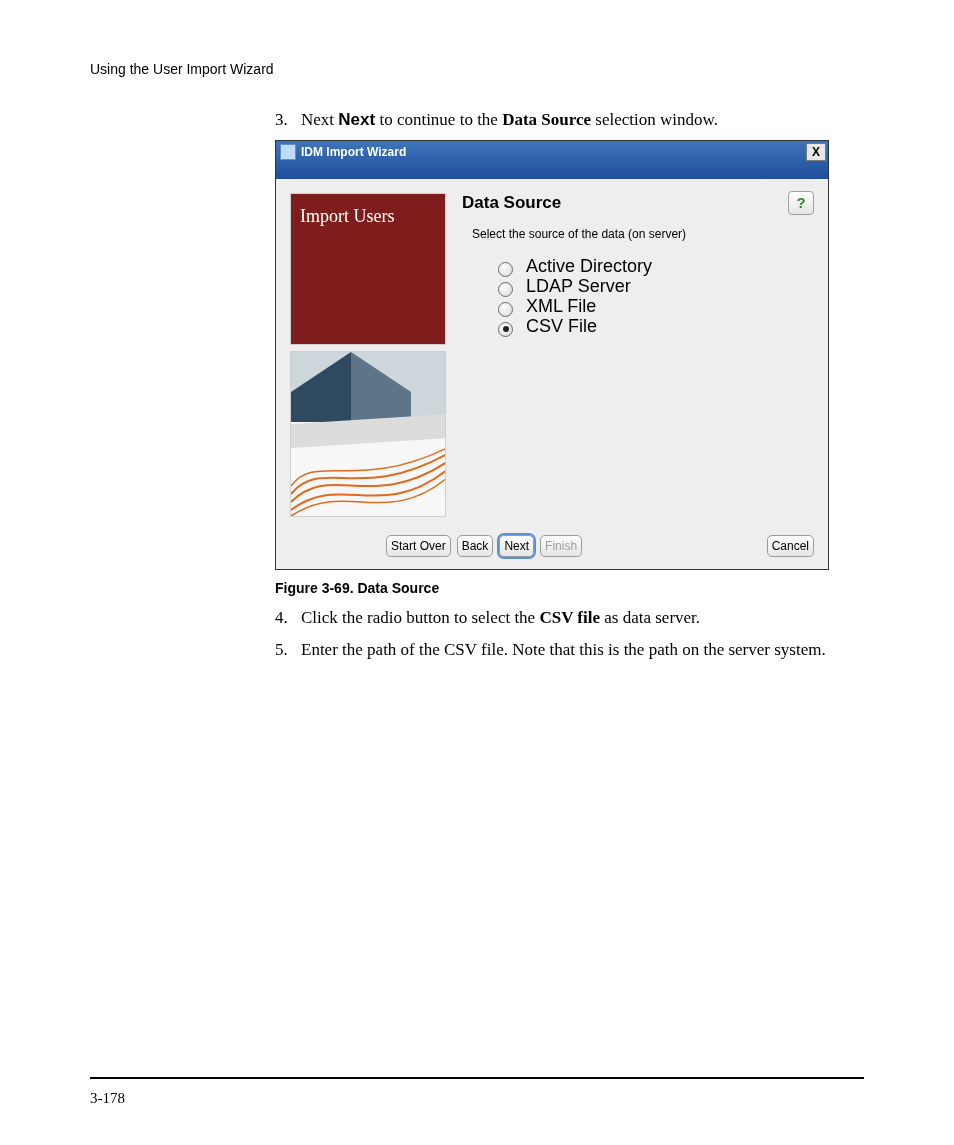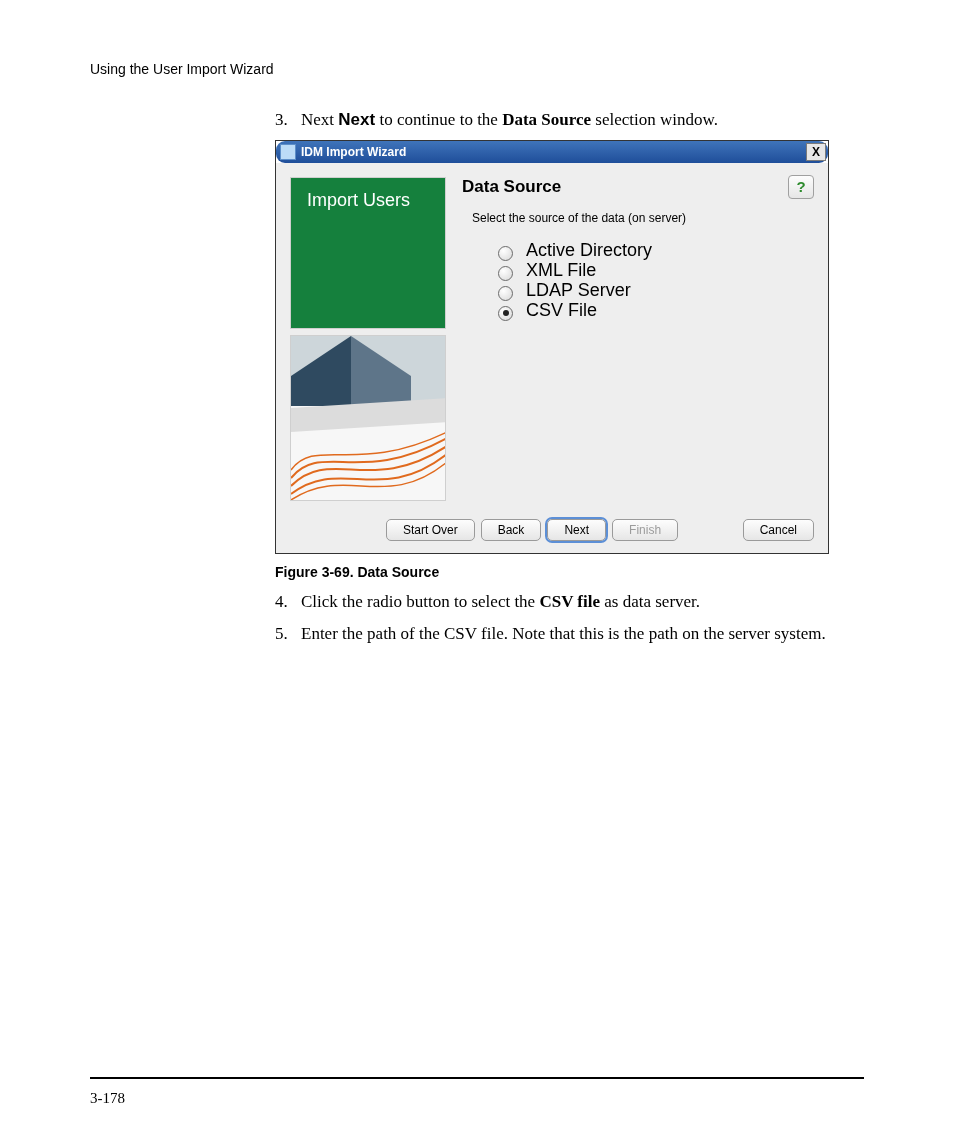--- a/index.html
+++ b/index.html
@@ -50,24 +50,23 @@
     font-family: Arial, Helvetica, sans-serif;
     font-size: 12px;
     box-sizing: border-box;
   }
   .titlebar {
     background: linear-gradient(#3f74ba, #1f4e9a);
     color: #fff;
     height: 22px;
     display: flex;
     align-items: center;
-    padding: 0 2px 0 4px;
-    font-size: 12px;
-    font-weight: bold;
-    border-radius: 9px;
+    padding: 0 2px 16px 4px;
+    font-size: 12px;
+    font-weight: bold;
   }
   .tb-icon {
     width: 14px; height: 14px;
     background: #bcdcf7;
     border: 1px solid #5d8fc9;
     margin-right: 5px;
   }
   .tb-title { flex: 1; }
   .tb-close {
     width: 18px; height: 16px;
@@ -85,25 +84,25 @@
   }
   .dlg-main {
     display: flex;
     gap: 16px;
   }
   .side-panel {
     width: 156px;
     flex: 0 0 156px;
   }
   .side-top {
-    background: #15803d;
+    background: #7f1d1d;
     color: #fff;
     height: 152px;
-    padding: 12px 10px 0 16px;
-    font-family: Liberation Sans, sans-serif;
+    padding: 12px 10px 0 9px;
+    font-family: Liberation Serif, serif;
     font-size: 18px;
     box-sizing: border-box;
     border: 1px solid #cfcfcf;
   }
   .side-img {
     height: 164px;
     border: 1px solid #cfcfcf;
     margin-top: 6px;
     position: relative;
     overflow: hidden;
@@ -159,21 +158,21 @@
     display: flex;
     margin-top: 18px;
     gap: 6px;
     align-items: center;
   }
   .btn-spacer-left { width: 90px; }
   .btn {
     border: 1px solid #9a9a9a;
     border-radius: 5px;
     background: linear-gradient(#fdfdfd, #e6e6e6);
-    padding: 3px 16px;
+    padding: 3px 4px;
     font-size: 12px;
     font-family: Arial, Helvetica, sans-serif;
     text-align: center;
   }
   .btn.default {
     outline: 2px solid #5c8fd6;
     outline-offset: 0;
   }
   .btn.disabled { color: #9c9c9c; }
   .btn-gap { flex: 1; }
@@ -236,25 +235,25 @@
             <div class="help-btn">?</div>
             <div class="right-title">Data Source</div>
             <div class="right-sub">Select the source of the data (on server)</div>
             <div class="radios">
               <div class="radio-row">
                 <span class="radio"></span>
                 <span>Active Directory</span>
               </div>
               <div class="radio-row">
                 <span class="radio"></span>
+                <span>LDAP Server</span>
+              </div>
+              <div class="radio-row">
+                <span class="radio"></span>
                 <span>XML File</span>
-              </div>
-              <div class="radio-row">
-                <span class="radio"></span>
-                <span>LDAP Server</span>
               </div>
               <div class="radio-row">
                 <span class="radio">
                     <span class="dot"></span>
                   </span>
                 <span>CSV File</span>
               </div>
             </div>
           </div>
         </div>

